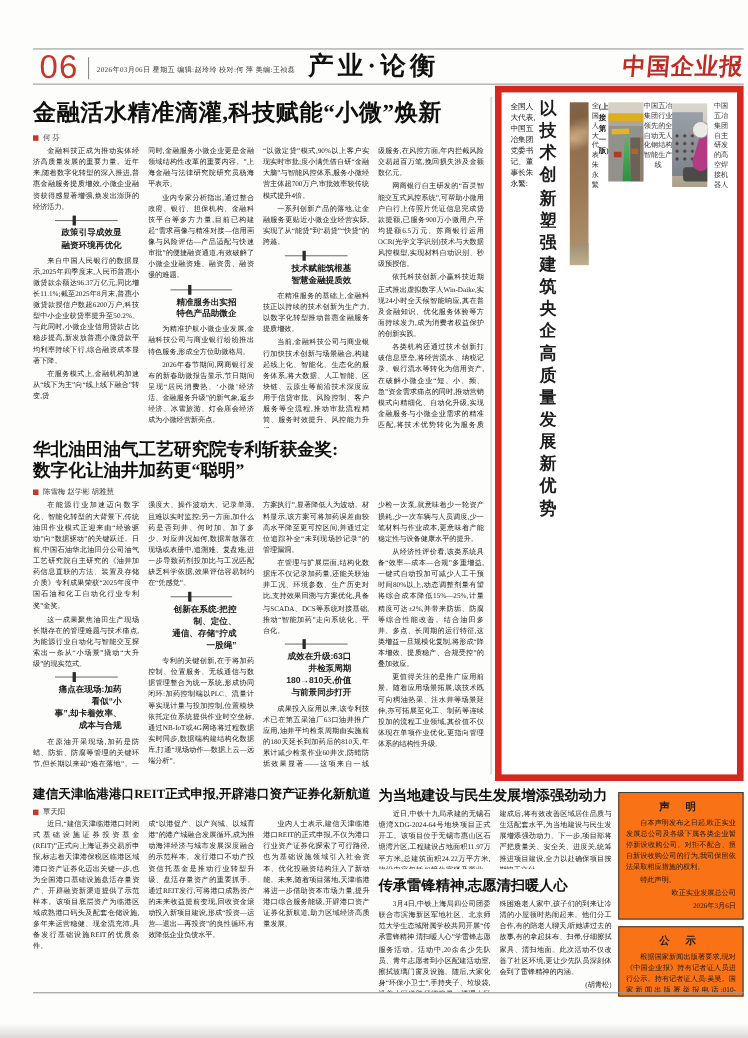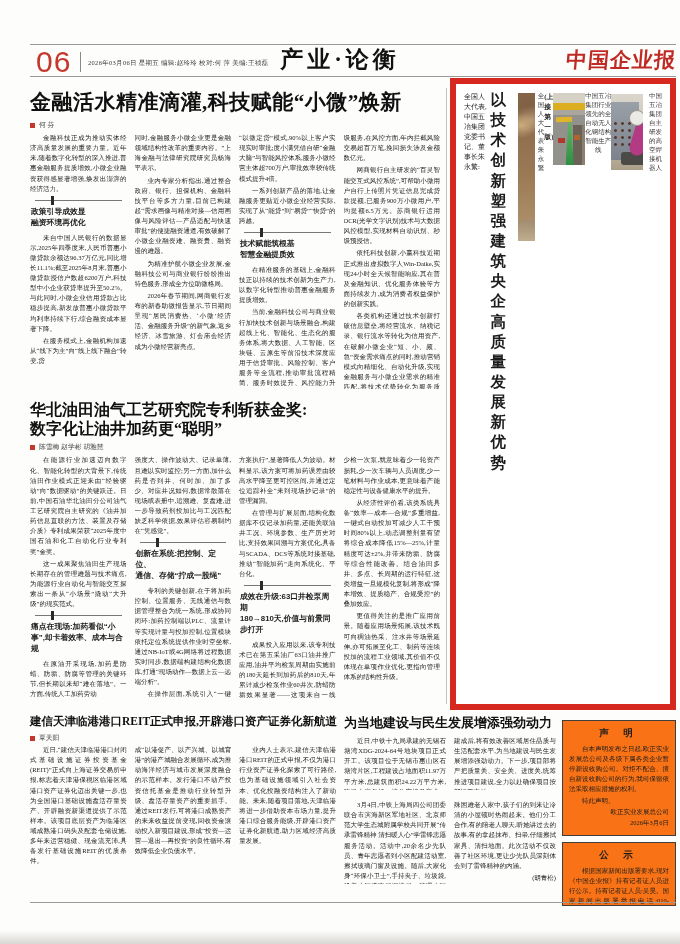--- a/index.html
+++ b/index.html
@@ -15,21 +15,21 @@
                  font-size:23px;font-weight:bold;letter-spacing:4px;color:#111;}
   .masthead{position:absolute;left:540px;top:46px;width:136px;text-align:right;font-size:21px;
             font-weight:bold;color:#bf2b24;transform:skewX(-5deg);letter-spacing:1px;}
   
   .headline{font-weight:bold;color:#101010;}
   .byline{display:flex;align-items:center;gap:4px;margin:4px 0 2px;font-size:6.8px;color:#444;}
   .bl-sq{width:5px;height:5px;background:#c5372c;display:inline-block;}
   .cols{display:flex;gap:8px;}
   .col{flex:1;font-size:6.5px;line-height:1.56;overflow:hidden;text-align:justify;color:#222;}
   .para{margin:0 0 2px;text-indent:2em;}
-  .sub{margin:6px 1px 4px;text-align:left;font-weight:bold;
+  .sub{margin:6px 16px 4px;text-align:right;font-weight:bold;
        font-family:"Liberation Sans","DejaVu Sans",sans-serif;}
   .sub-deco{display:block;position:relative;border-top:1px solid #777;margin:0 4px 6px;height:0;}
   .sub-deco::before{content:"";position:absolute;left:16px;top:-5px;width:3px;height:9px;background:#2a2a2a;}
   .sub-l{font-size:7.8px;line-height:1.4;margin:0;}
   .sig{font-size:6.5px;text-align:right;margin-top:1px;}
   
   .art-finance{position:absolute;left:30px;top:88px;width:410px;}
   .art-finance .headline{font-size:21px;white-space:nowrap;letter-spacing:.5px;}
   .art-finance .cols{height:256px;margin-top:3px;}
   
@@ -138,20 +138,27 @@
       <div>
           <p class="para">来自中国人民银行的数据显示,2025年四季度末,人民币普惠小微贷款余额达96.37万亿元,同比增长11.1%;截至2025年8月末,普惠小微贷款授信户数超6200万户,科技型中小企业获贷率提升至50.2%。与此同时,小微企业信用贷款占比稳步提高,新发放普惠小微贷款平均利率持续下行,综合融资成本显著下降。</p>
           <p class="para">在服务模式上,金融机构加速从“线下为主”向“线上线下融合”转变,贷</p>
         </div>
     </div>
     <div class="col">
       <div>
           <p class="para" style="text-indent: 0px;">同时,金融服务小微企业更是金融领域结构性改革的重要内容。”上海金融与法律研究院研究员杨海平表示。</p>
           <p class="para">业内专家分析指出,通过整合政府、银行、担保机构、金融科技平台等多方力量,目前已构建起“需求画像与精准对接—信用画像与风险评估—产品适配与快速审批”的便捷融资通道,有效破解了小微企业融资难、融资贵、融资慢的难题。</p>
         </div>
+      <div class="sub">
+        <i class="sub-deco"></i>
+        <div>
+            <p class="sub-l">精准服务出实招</p>
+            <p class="sub-l">特色产品助微企</p>
+          </div>
+      </div>
       <div>
           <p class="para">为精准护航小微企业发展,金融科技公司与商业银行纷纷推出特色服务,形成全方位助微格局。</p>
           <p class="para">2026年春节期间,网商银行发布的新春助微报告显示,节日期间呈现“居民消费热、‘小微’经济活、金融服务升级”的新气象,返乡经济、冰雪旅游、灯会庙会经济成为小微经营新亮点。</p>
         </div>
     </div>
     <div class="col">
       <div>
           <p class="para" style="text-indent: 0px;">“以微定贷”模式,90%以上客户实现实时审批;度小满凭借自研“金融大脑”与智能风控体系,服务小微经营主体超700万户,审批效率较传统模式提升4倍。</p>
           <p class="para">一系列创新产品的落地,让金融服务更贴近小微企业经营实际,实现了从“能贷”到“易贷”“快贷”的跨越。</p>
         </div>
@@ -323,20 +330,21 @@
     <div class="col">
       <div>
           <p class="para" style="text-indent: 0px;">建成后,将有效改善区域居住品质与生活配套水平,为当地建设与民生发展增添强劲动力。下一步,项目部将严把质量关、安全关、进度关,统筹推进项目建设,全力以赴确保项目按期竣工交付。</p>
         </div>
 
     </div>
   </div>
 </section>
 
 <section class="art-leifeng">
+  <h2 class="headline" style="margin:0;">传承雷锋精神,志愿清扫暖人心</h2>
   <div class="cols">
     <div class="col">
         <p class="para">3月4日,中铁上海局四公司团委联合市滨海新区军地社区、北京师范大学生态城附属学校共同开展“传承雷锋精神 清扫暖人心”学雷锋志愿服务活动。活动中,20余名少先队员、青年志愿者到小区配建活动室,擦拭玻璃门窗及设施。随后,大家化身“环保小卫士”,手持夹子、垃圾袋,沿着小区道路仔细搜寻、清理小区垃圾。当天,队员们在社区网格员的带领下,走进特</p>
       </div>
     <div class="col">
       <div>
           <p class="para" style="text-indent: 0px;">殊困难老人家中,孩子们的到来让冷清的小屋顿时热闹起来。他们分工合作,有的陪老人聊天,听她讲过去的故事,有的拿起抹布、扫帚,仔细擦拭家具、清扫地面。此次活动不仅改善了社区环境,更让少先队员深刻体会到了雷锋精神的内涵。</p>
         </div>
       <div class="sig">(胡青松)</div>
     </div>

